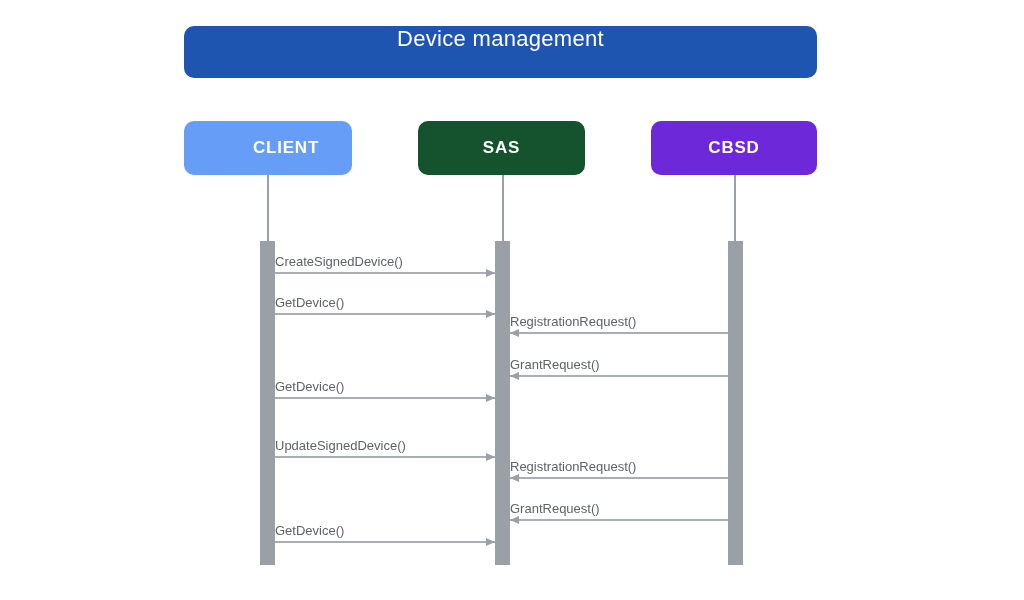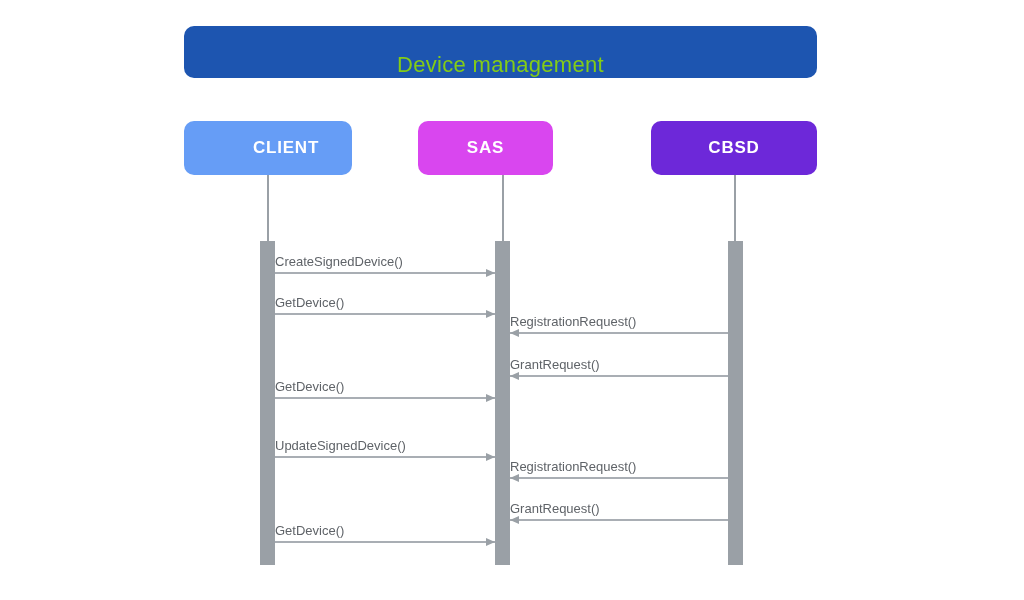--- a/index.html
+++ b/index.html
@@ -7,32 +7,32 @@
   body { font-family:"Liberation Sans", sans-serif; }
   .canvas {
     position:relative; width:1024px; height:600px; background:#ffffff;
     overflow:hidden;
   }
 
   
   .title-bar {
     position:absolute; left:184px; top:26px; width:633px; height:52px;
     background:#1D55B0; border-radius:10px;
-    display:flex; align-items:flex-end; justify-content:center;
-    color:#84cc16; font-size:22px; font-weight:500; letter-spacing:0.3px;
+    display:flex; align-items:flex-start; justify-content:center;
+    color:#ffffff; font-size:22px; font-weight:500; letter-spacing:0.3px;
   }
 
   
   .actor {
     position:absolute; top:121px; height:54px; border-radius:10px;
     display:flex; align-items:center; justify-content:center;
     color:#ffffff; font-weight:bold; font-size:17px; letter-spacing:0.8px;
   }
   .actor-client { left:184px; width:168px; background:#669DF6;padding-left:36px; }
-  .actor-sas    { left:418px; width:135px; background:#d946ef; }
+  .actor-sas    { left:418px; width:167px; background:#14532d; }
   .actor-cbsd   { left:651px; width:166px; background:#6d28d9; }
 
   
   .lifeline {
     position:absolute; top:175px; height:66px; width:1.5px; background:#9AA0A6;
   }
   .lifeline-client { left:267px; }
   .lifeline-sas    { left:502px; }
   .lifeline-cbsd   { left:734px; }
 

